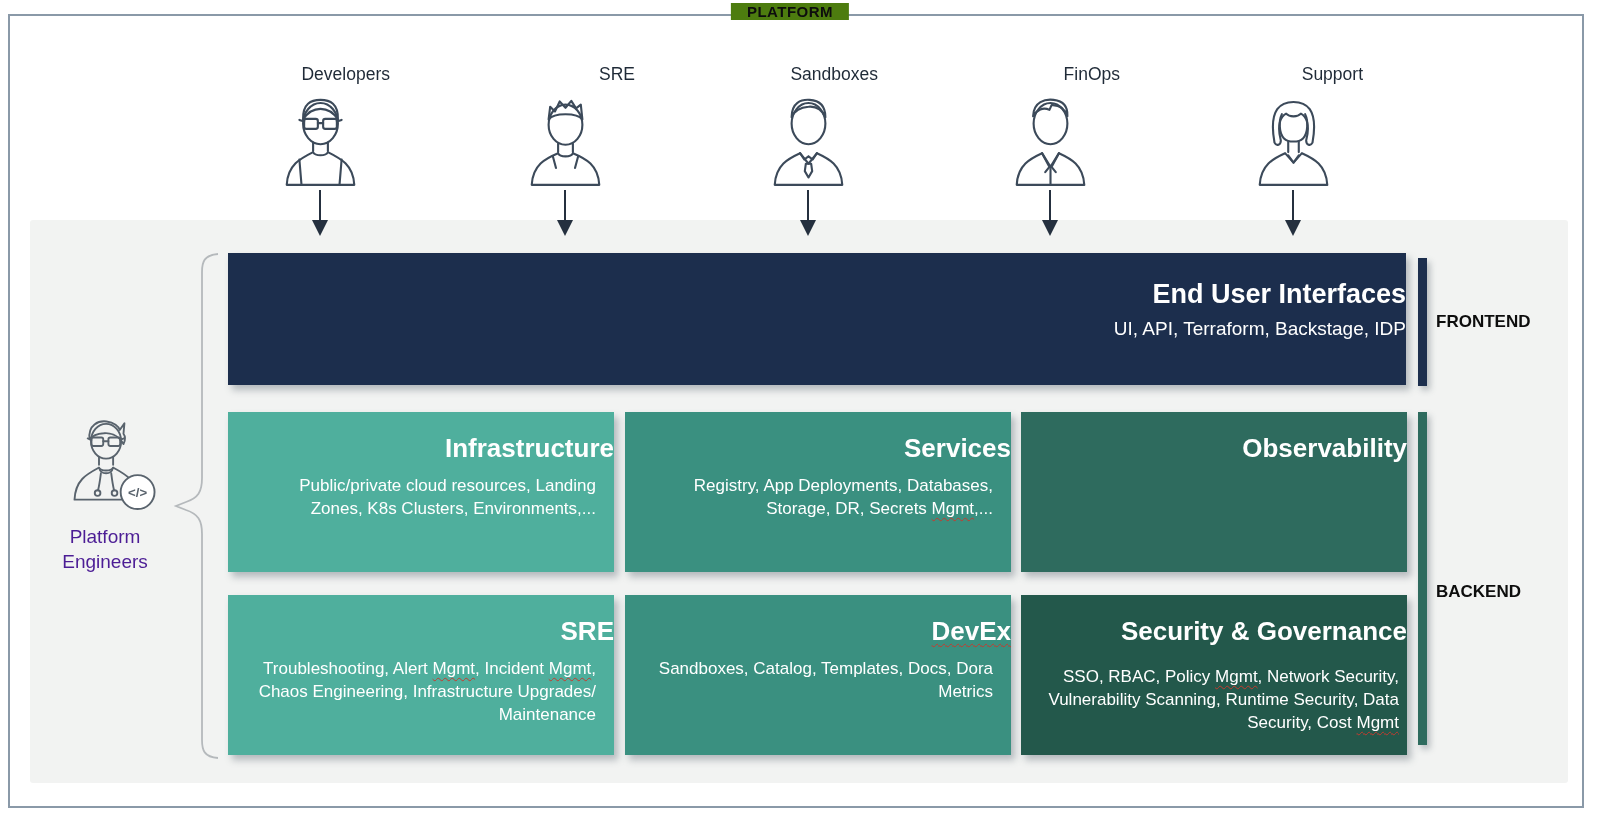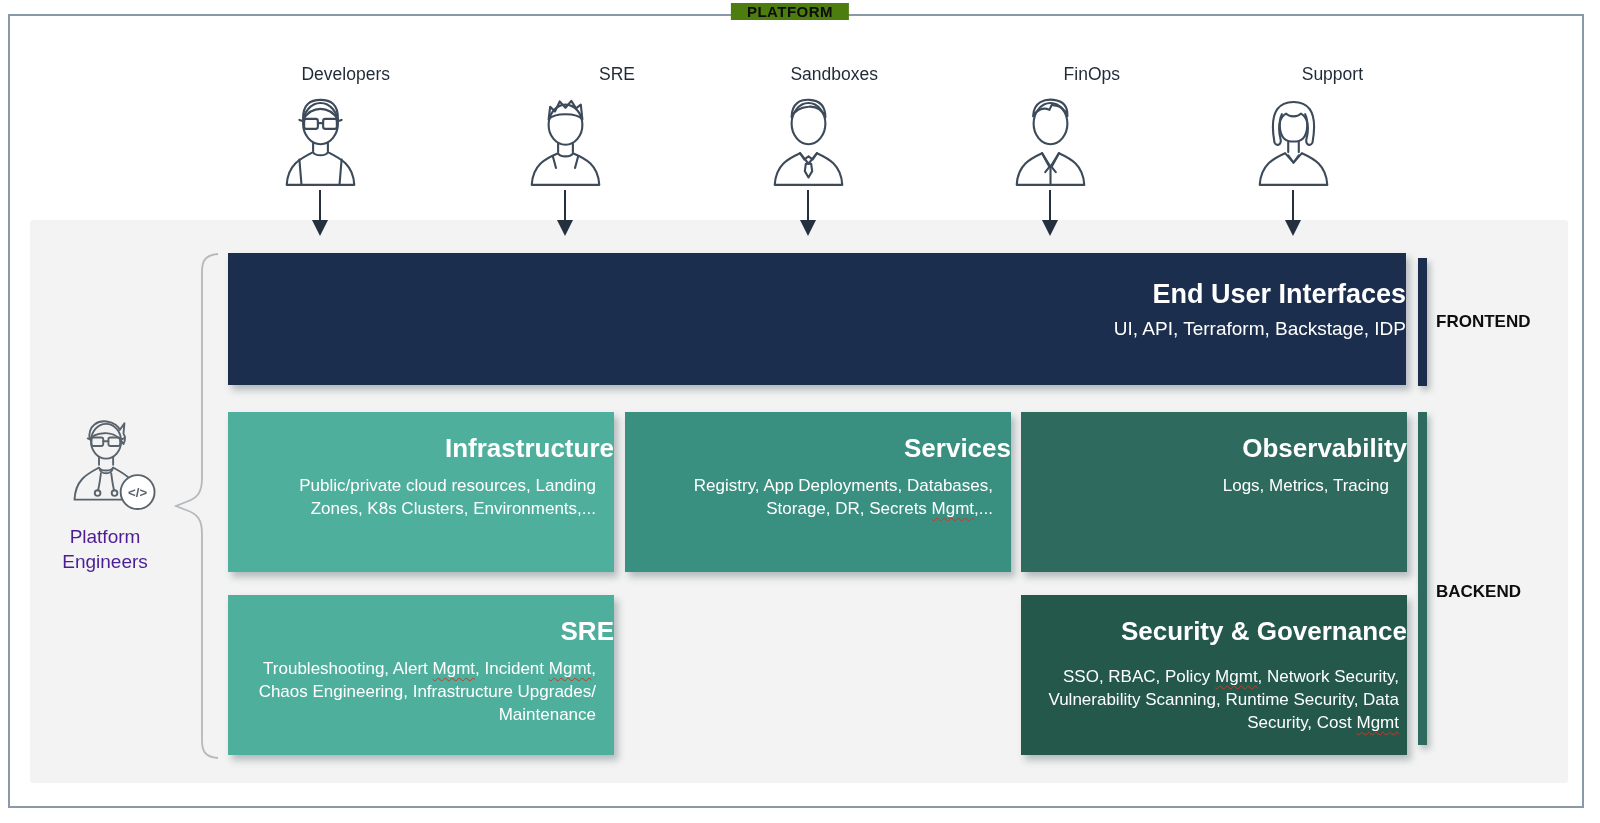--- a/index.html
+++ b/index.html
@@ -163,26 +163,29 @@
   <div class="box bbox r1 c1 teal-light">
     <div class="btitle spellable">Infrastructure</div>
     <div class="bbody spellable">Public/private cloud resources, Landing Zones, K8s Clusters, Environments,...</div>
   </div>
   <div class="box bbox r1 c2 teal-mid">
     <div class="btitle spellable">Services</div>
     <div class="bbody spellable">Registry, App Deployments, Databases, Storage, DR, Secrets <span class="sq">Mgmt</span>,...</div>
   </div>
   <div class="box bbox r1 c3 green-dark">
     <div class="btitle spellable">Observability</div>
-    <div class="bbody spellable">Logs, Metrics, Tracing</div>
   </div>
 
   <div class="box bbox r2 c1 teal-light">
     <div class="btitle spellable">SRE</div>
     <div class="bbody spellable">Troubleshooting, Alert <span class="sq">Mgmt</span>, Incident <span class="sq">Mgmt</span>, Chaos Engineering, Infrastructure Upgrades/ Maintenance</div>
+  </div>
+  <div class="box bbox r2 c2 teal-mid">
+    <div class="btitle spellable"><span class="sq">DevEx</span></div>
+    <div class="bbody spellable">Sandboxes, Catalog, Templates, Docs, Dora Metrics</div>
   </div>
   <div class="box bbox r2 c3 green-darkest">
     <div class="btitle spellable">Security &amp; Governance</div>
     <div class="bbody tight spellable">SSO, RBAC, Policy <span class="sq">Mgmt</span>, Network Security, Vulnerability Scanning, Runtime Security, Data Security, Cost <span class="sq">Mgmt</span></div>
   </div>
 
   <div class="vbar bbar"></div>
   <div class="side-label blabel">BACKEND</div>
 </div>
 

